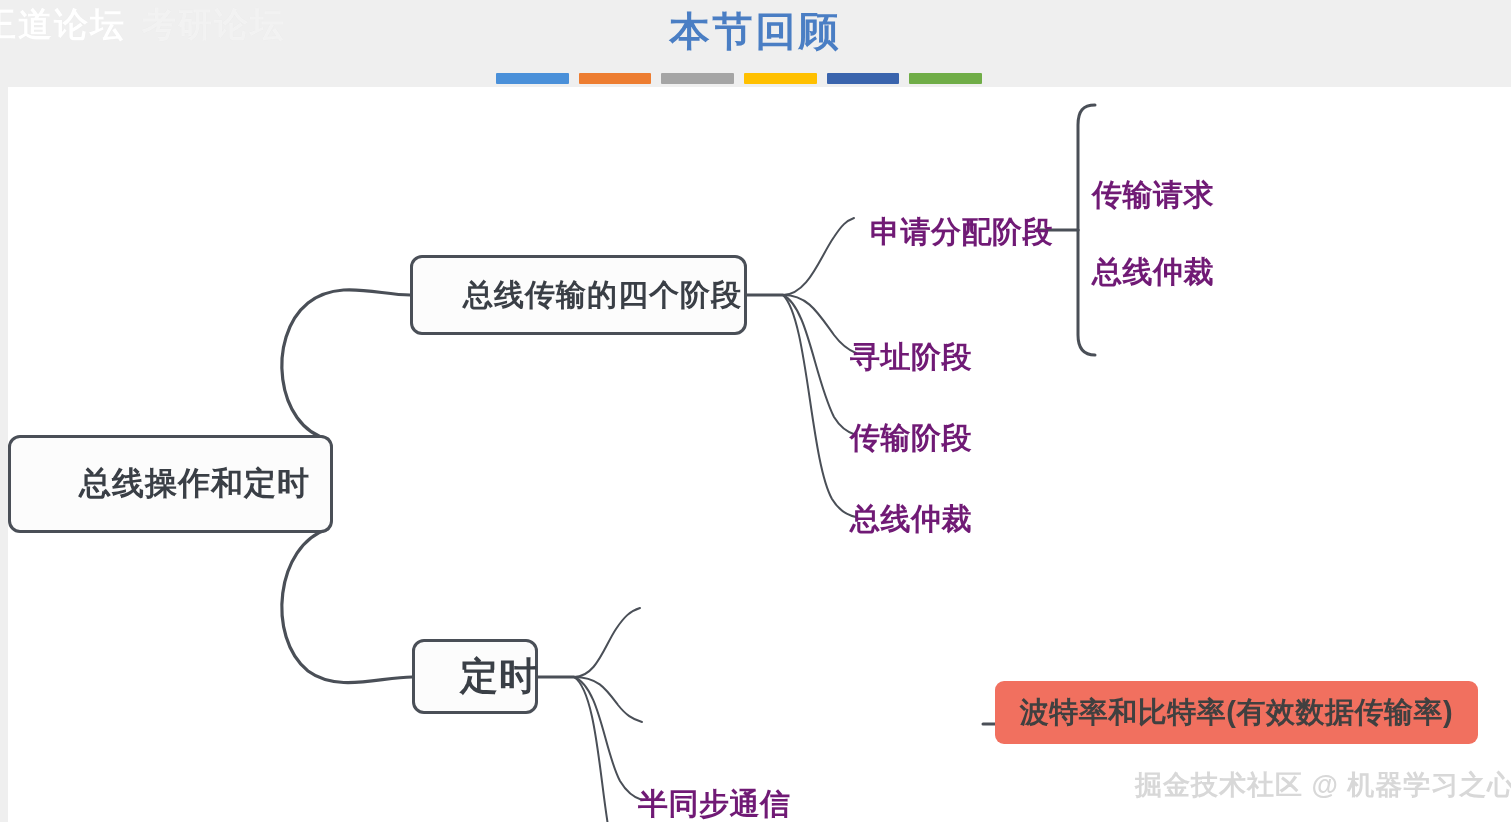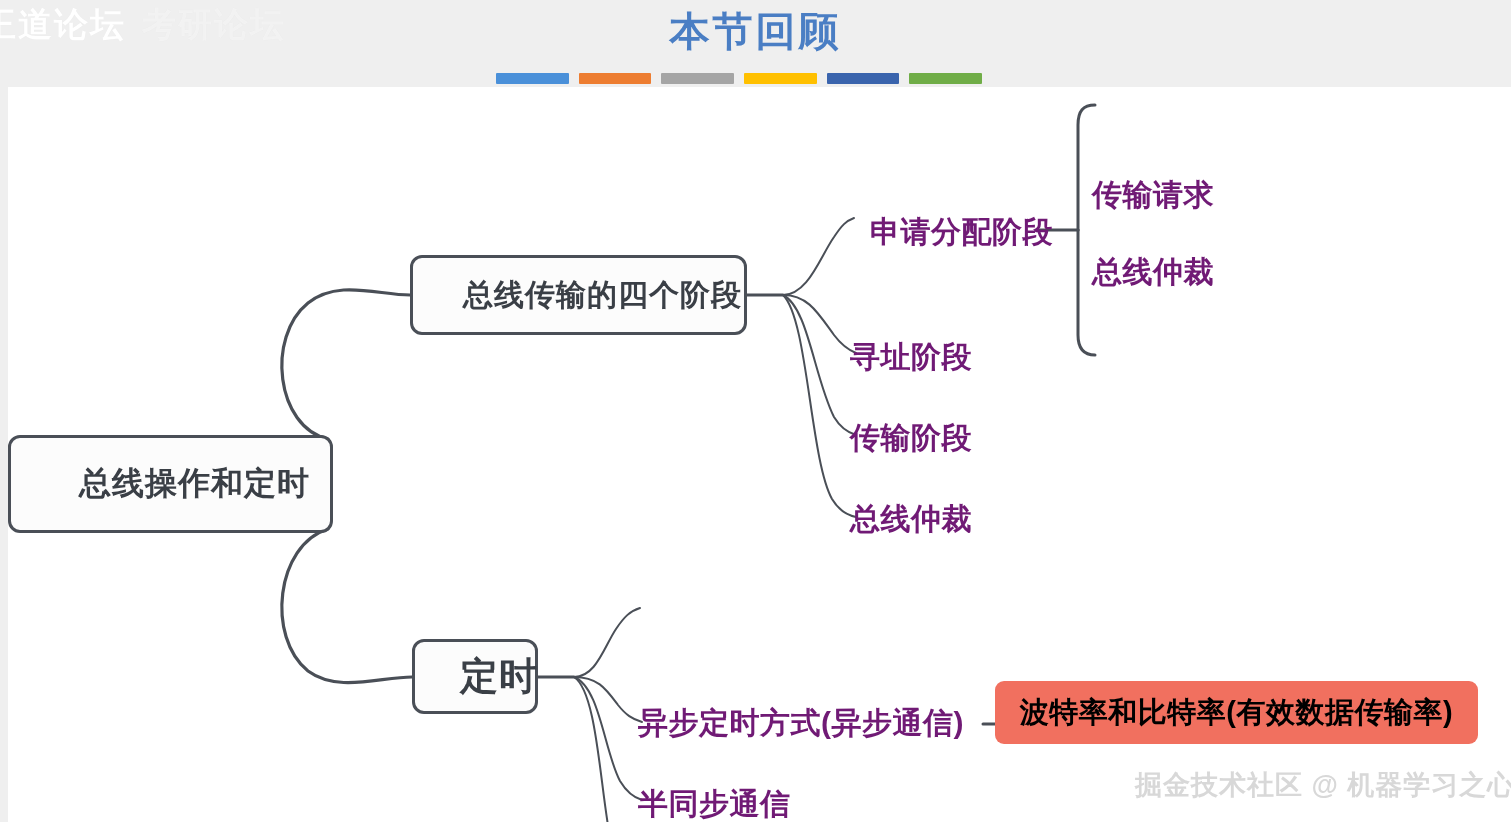--- a/index.html
+++ b/index.html
@@ -238,22 +238,21 @@
 
     <div class="node-box" id="node-timing">定时</div>
 
     <div class="leaf" id="leaf-apply">申请分配阶段</div>
     <div class="leaf" id="leaf-transreq">传输请求</div>
     <div class="leaf" id="leaf-arbitrate">总线仲裁</div>
     <div class="leaf" id="leaf-address">寻址阶段</div>
     <div class="leaf" id="leaf-transfer">传输阶段</div>
     <div class="leaf" id="leaf-end">总线仲裁</div>
 
-    <div class="leaf" id="leaf-async">异步定时方式(异步通信)</div>
     <div class="leaf" id="leaf-asynckinds">不互锁、半互锁、全互锁</div>
     <div class="leaf" id="leaf-halfsync">半同步通信</div>
 
-    <div id="highlight-box" style="background: rgb(241, 112, 95); color: #000000;">波特率和比特率(有效数据传输率)</div>
+    <div id="highlight-box" style="background: rgb(241, 112, 95); color: #404040;">波特率和比特率(有效数据传输率)</div>
 
     <div id="footer-watermark">掘金技术社区 @ 机器学习之心AI</div>
 
   </div>
 </div>
 
 </body></html>

